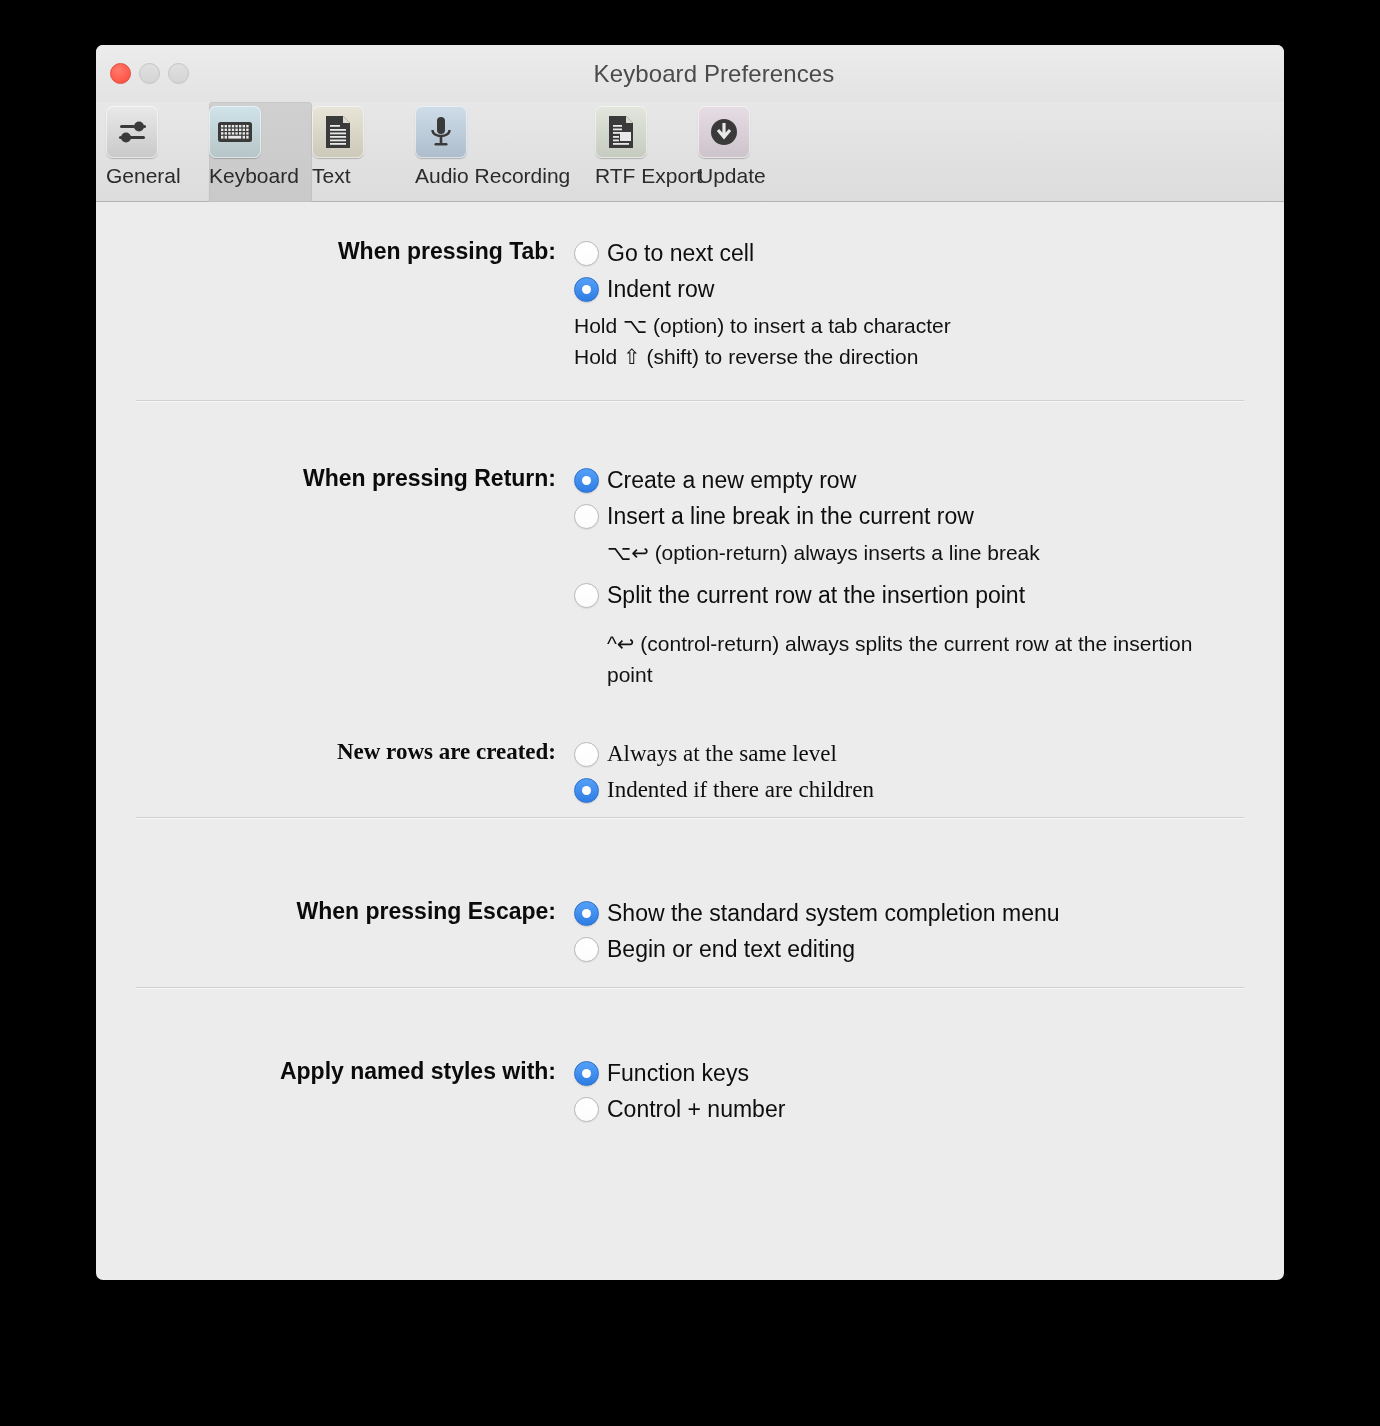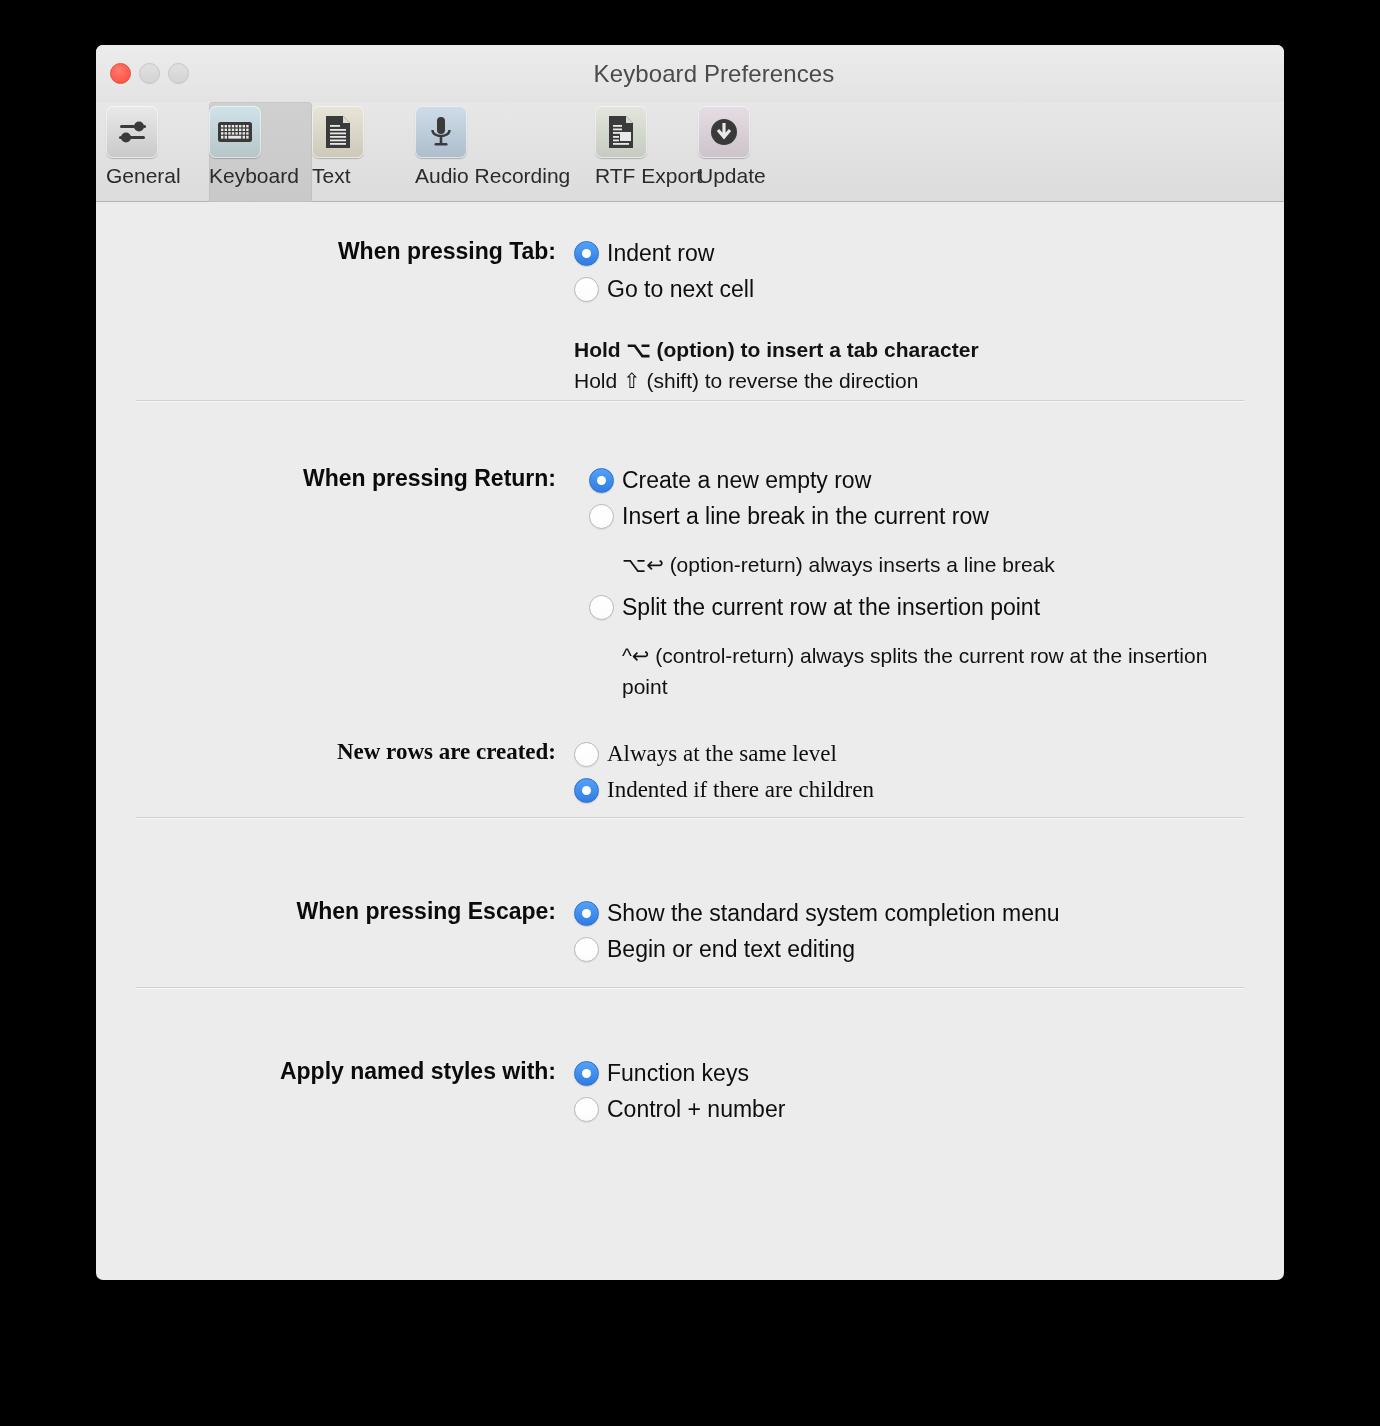--- a/index.html
+++ b/index.html
@@ -326,46 +326,46 @@
     </div>
 
   </div>
 
   <div class="content">
 
     <div class="row" style="left:0; top:36px; width:1148px;">
       <div class="rowlabel" style="width:460px; padding-right:18px;">When pressing Tab:</div>
       <div class="options">
         <div class="opt">
+          <div class="radio off"></div>
+          <div class="optlabel">Go to next cell</div>
+        </div>
+        <div class="opt">
           <div class="radio on"></div>
           <div class="optlabel">Indent row</div>
         </div>
-        <div class="opt">
-          <div class="radio off"></div>
-          <div class="optlabel">Go to next cell</div>
-        </div>
-        <div class="hint" style="margin-top:24px;font-weight:bold;">Hold ⌥ (option) to insert a tab character</div>
+        <div class="hint" style="">Hold ⌥ (option) to insert a tab character</div>
         <div class="hint">Hold ⇧ (shift) to reverse the direction</div>
       </div>
     </div>
 
     <div class="divider" style="top:198px;"></div>
 
-    <div class="row" style="left:0; top:263px; width:1148px;gap:15px;">
+    <div class="row" style="left:0; top:263px; width:1148px;">
       <div class="rowlabel" style="width:460px; padding-right:18px;">When pressing Return:</div>
       <div class="options">
         <div class="opt">
           <div class="radio on"></div>
           <div class="optlabel">Create a new empty row</div>
         </div>
         <div class="opt">
           <div class="radio off"></div>
           <div class="optlabel">Insert a line break in the current row</div>
         </div>
-        <div class="hint indent" style="margin-top:12px; margin-bottom:12px;">⌥↩ (option-return) always inserts a line break</div>
+        <div class="hint indent" style="margin-bottom:12px;">⌥↩ (option-return) always inserts a line break</div>
         <div class="opt">
           <div class="radio off"></div>
           <div class="optlabel">Split the current row at the insertion point</div>
         </div>
         <div class="hint indent wrapme" style="margin-top:12px;">^↩ (control-return) always splits the current row at the insertion point</div>
       </div>
     </div>
 
     <div class="row" style="left:0; top:537px; width:1148px;font-family:Liberation Serif, serif;">
       <div class="rowlabel" style="width:460px; padding-right:18px;">New rows are created:</div>

